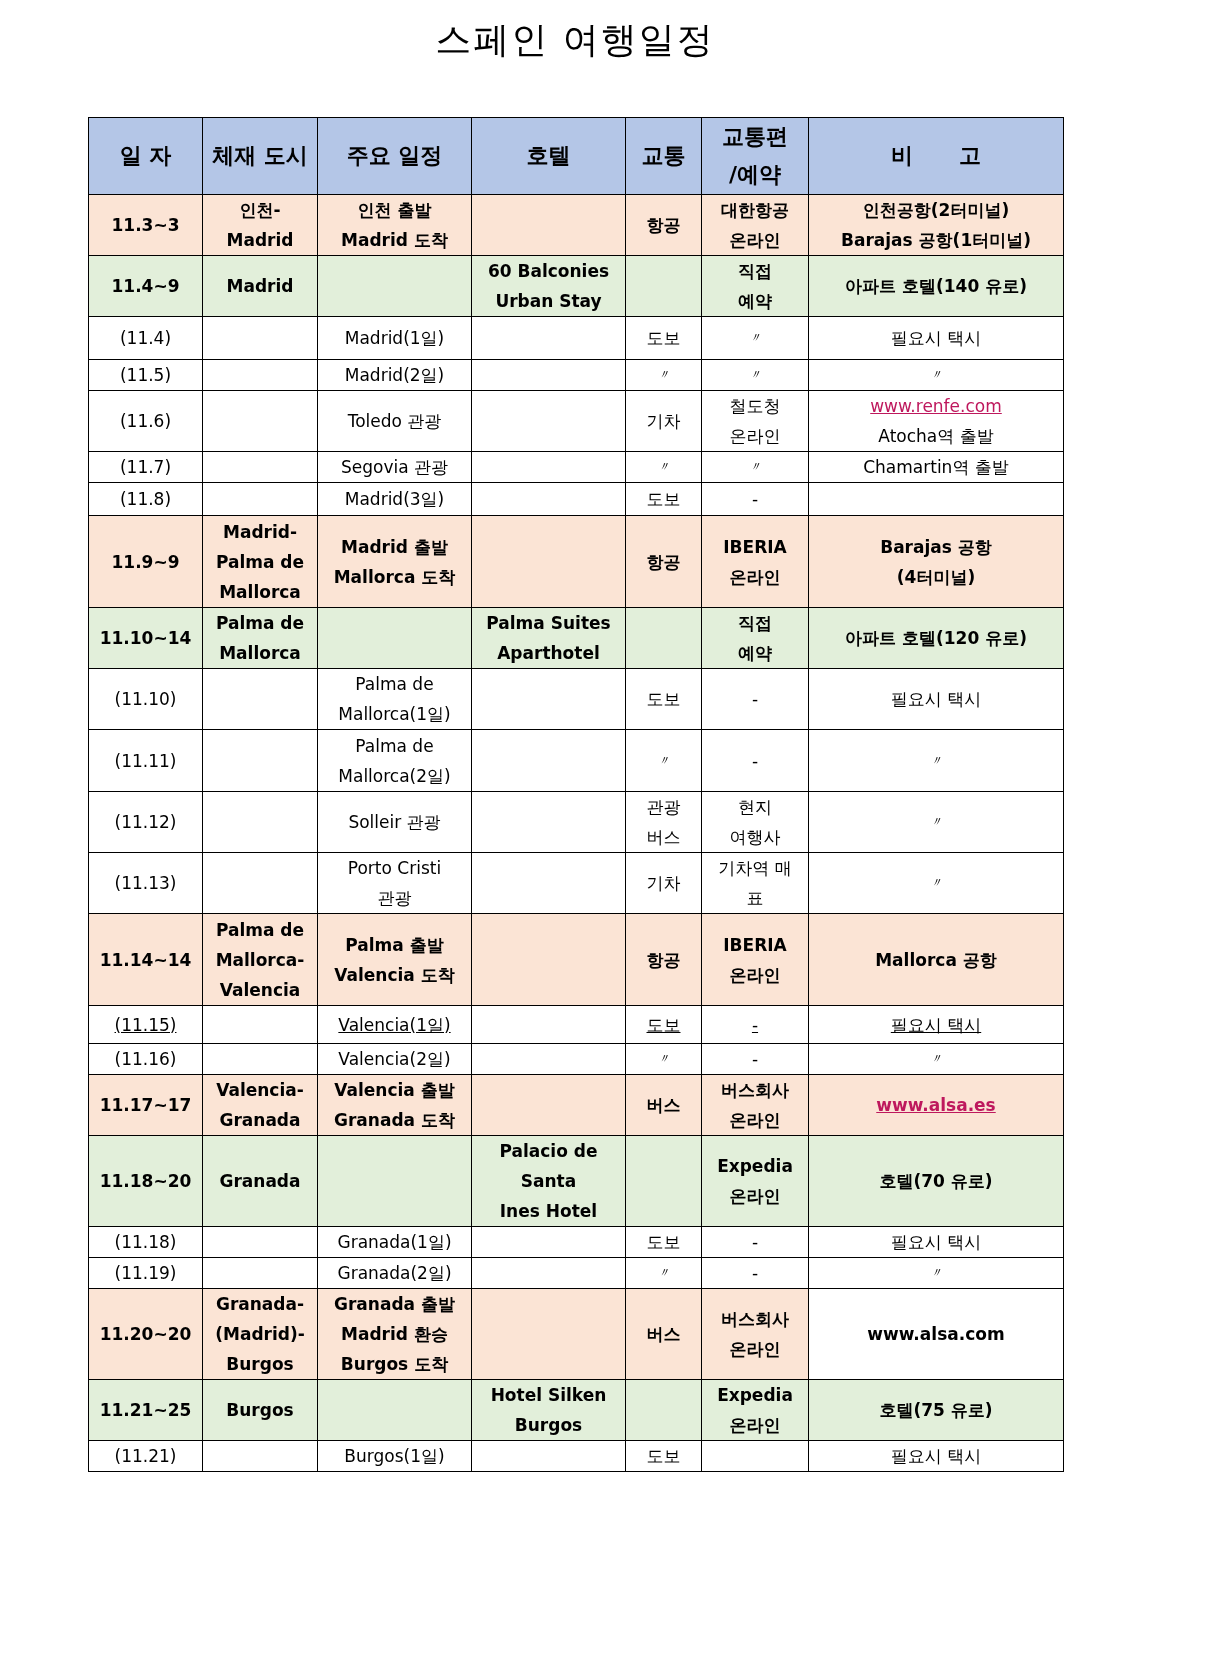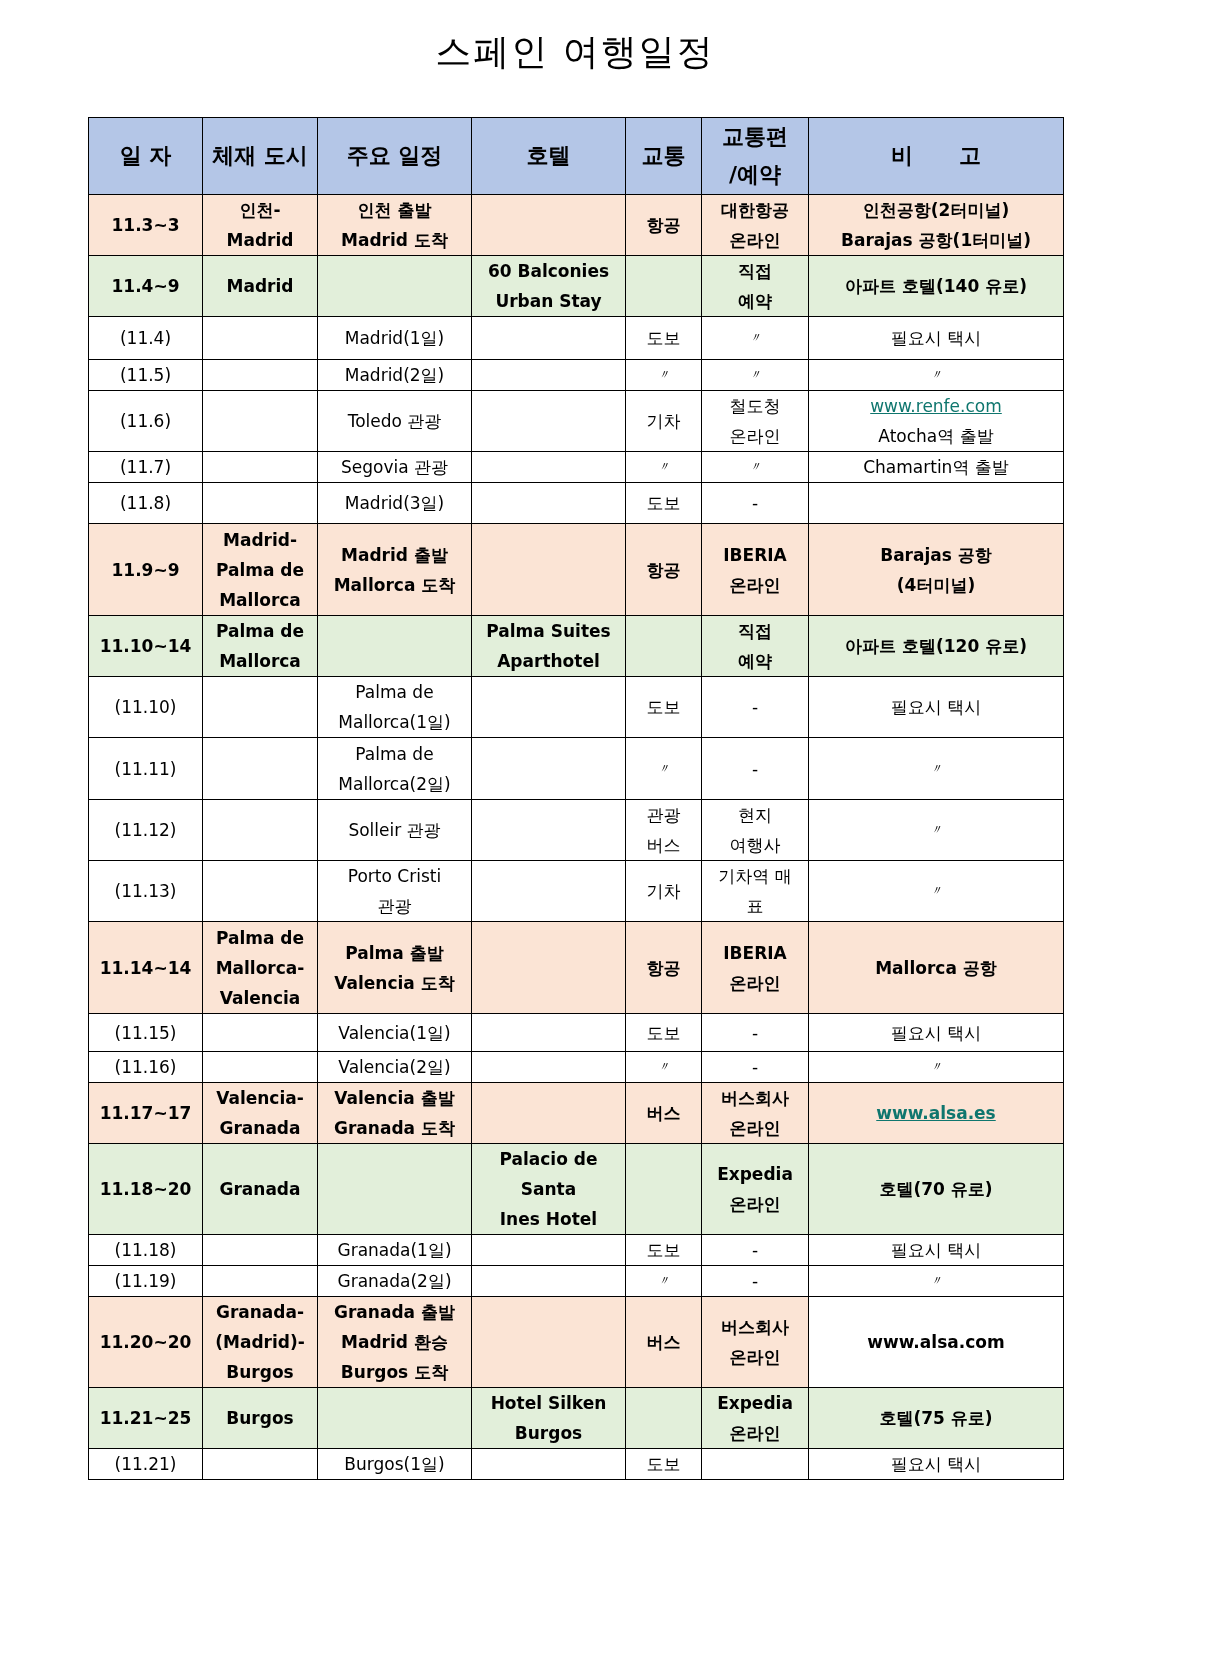--- a/index.html
+++ b/index.html
@@ -1,26 +1,26 @@
 <!DOCTYPE html>
 <html><head>
 <meta charset="utf-8">
 <style>
   html, body { margin: 0; padding: 0; background: #ffffff; }
   body { width: 1212px; height: 1664px; position: relative; font-family: "DejaVu Sans", "Liberation Sans", sans-serif; color: #000; }
-  .title { position: absolute; left: 0; top: 28px; width: 1150px; text-align: center; font-family: "DejaVu Serif", serif; font-size: 36px; letter-spacing: 2px; }
+  .title { position: absolute; left: 0; top: 16px; width: 1150px; text-align: center; font-family: "DejaVu Serif", serif; font-size: 36px; letter-spacing: 2px; }
   table.itin { position: absolute; left: 88px; top: 117px; border-collapse: collapse; table-layout: fixed; width: 975px; }
   table.itin td, table.itin th { border: 1px solid #000; text-align: center; vertical-align: middle; padding: 0 2px; line-height: 30px; font-size: 17px; }
   table.itin th { background: #b4c6e7; font-size: 22px; font-weight: bold; line-height: 38px; height: 76px; }
   tr.peach td { background: #fbe4d5; font-weight: bold; }
   tr.green td { background: #e2efda; font-weight: bold; }
   tr.plain td { background: #ffffff; font-weight: normal; }
   td.white-cell { background: #ffffff !important; }
   .cell-line { display: block; }
-  a.link { color: #0f766e; text-decoration: underline; }
+  a.link { color: #be185d; text-decoration: underline; }
   .ditto { font-size: 13px; font-style: italic; }
 </style>
 </head>
 <body>
 
 <div class="title">스페인 여행일정</div>
 
 <table class="itin">
   <colgroup>
     <col style="width:114px">
@@ -163,21 +163,21 @@
         <td>
           <span class="cell-line ditto">〃</span>
         </td>
         <td>
           <span class="cell-line ditto">〃</span>
         </td>
         <td>
           <span class="cell-line">Chamartin역 출발</span>
         </td>
       </tr>
-      <tr class="plain" style="height: 41px;">
+      <tr class="plain" style="height: 33px;">
         <td>
           <span class="cell-line">(11.8)</span>
         </td>
         <td></td>
         <td>
           <span class="cell-line">Madrid(3일)</span>
         </td>
         <td></td>
         <td>
           <span class="cell-line">도보</span>
@@ -335,21 +335,21 @@
           <span class="cell-line">항공</span>
         </td>
         <td>
           <span class="cell-line">IBERIA</span>
           <span class="cell-line">온라인</span>
         </td>
         <td>
           <span class="cell-line">Mallorca 공항</span>
         </td>
       </tr>
-      <tr class="plain" style="height: 38px;">
+      <tr class="plain" style="height: 38px; text-decoration: underline;">
         <td>
           <span class="cell-line">(11.15)</span>
         </td>
         <td></td>
         <td>
           <span class="cell-line">Valencia(1일)</span>
         </td>
         <td></td>
         <td>
           <span class="cell-line">도보</span>

